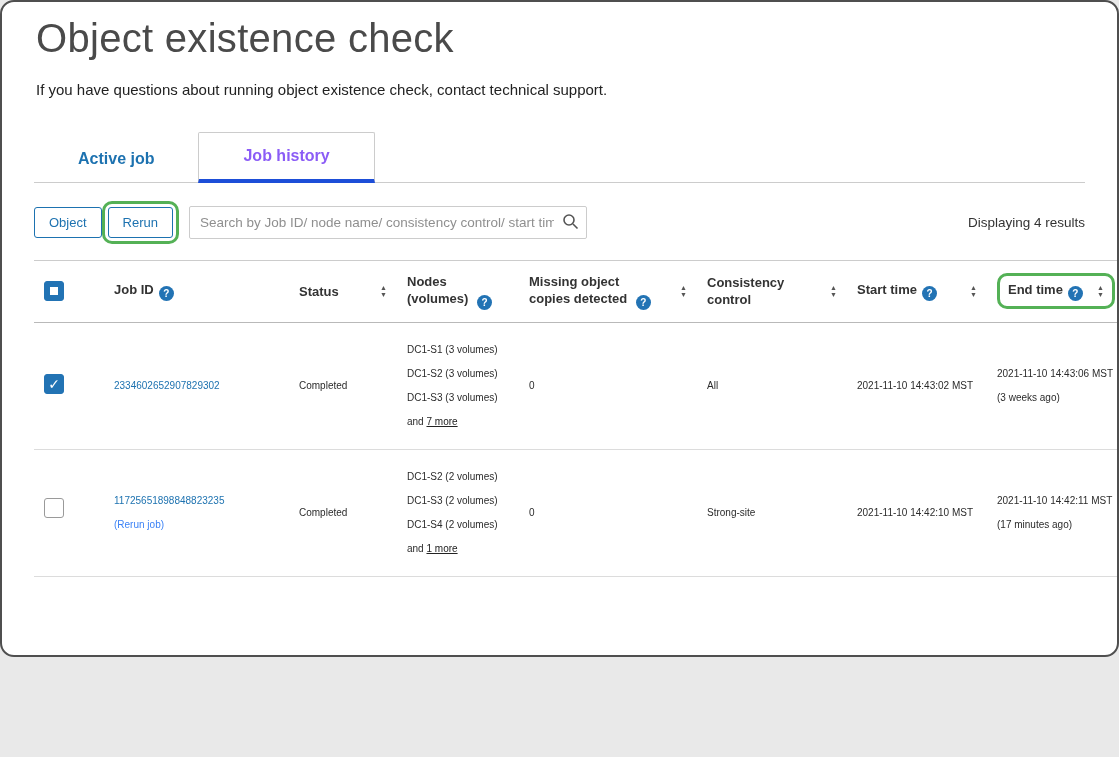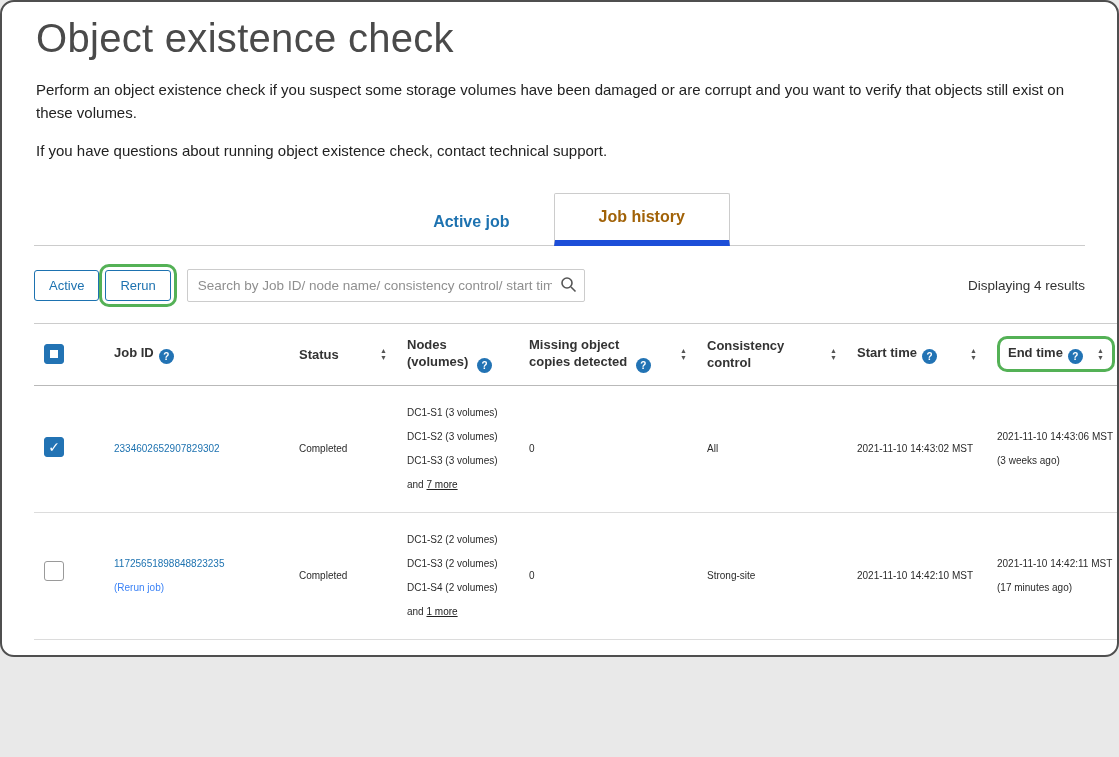--- a/index.html
+++ b/index.html
@@ -15,24 +15,24 @@
   body{font-family:"Liberation Sans","DejaVu Sans",sans-serif;color:var(--text);}
   .page{
     width:1119px;height:657px;background:#fff;border:2px solid #4f4f4f;border-radius:14px;
     padding:0 32px;overflow:hidden;position:relative;
   }
   h1{font-size:40px;font-weight:400;color:#4a4a4a;margin:14px 0 18px 2px;letter-spacing:.3px;}
   .desc{font-size:15px;line-height:1.5;margin:0 0 4px 2px;color:#222;}
   .desc + .desc{margin-top:16px;}
 
   
-  .tabbar{display:flex;align-items:flex-end;border-bottom:1px solid var(--border);margin-top:30px;justify-content:center;}
+  .tabbar{display:flex;align-items:flex-end;border-bottom:1px solid var(--border);margin-top:30px;}
   .tab{padding:14px 44px;font-size:16px;font-weight:bold;cursor:pointer;}
   .tab.inactive{color:var(--blue);}
-  .tab.active{color:#a16207;background:#fff;border:1px solid var(--border);border-bottom:6px solid #1d4ed8;margin-bottom:-1px;border-radius:2px 2px 0 0;}
+  .tab.active{color:#8b5cf6;background:#fff;border:1px solid var(--border);border-bottom:4px solid #1d4ed8;margin-bottom:-1px;border-radius:2px 2px 0 0;}
 
   
   .toolbar{display:flex;align-items:center;margin-top:18px;}
   .btn{background:#fff;border:1px solid var(--blue);color:var(--blue);font-size:13px;
        padding:7px 14px;border-radius:3px;font-family:inherit;cursor:pointer;}
   .annotate-inline{display:inline-flex;border:3px solid var(--green);border-radius:10px;padding:3px;margin-left:0;}
   .searchwrap{position:relative;margin-left:10px;display:inline-flex;}
   .searchwrap input{width:398px;padding:8px 32px 8px 10px;border:1px solid var(--border);border-radius:2px;
        font-size:13.5px;font-family:inherit;color:#444;}
   .searchwrap input::placeholder{color:#8f8f8f;}
@@ -70,30 +70,29 @@
   .node{display:block;}
   .more-link{color:#222;text-decoration:underline;cursor:pointer;}
   .ago{display:block;}
 </style>
 </head>
 <body>
 
 <div class="page">
 
   <h1>Object existence check</h1>
-  <p class="desc">Perform an object existence check if you suspect some storage volumes have been damaged or are corrupt and you want to verify that objects still exist on these volumes.</p>
   <p class="desc">If you have questions about running object existence check, contact technical support.</p>
 
   <div class="tabbar">
     <div class="tab inactive">Active job</div>
     <div class="tab active">Job history</div>
   </div>
 
   <div class="toolbar">
-    <button class="btn">Active</button>
+    <button class="btn">Object</button>
     <span class="annotate-inline">
       <button class="btn">Rerun</button>
     </span>
     <span class="searchwrap">
       <input type="text" placeholder="Search by Job ID/ node name/ consistency control/ start time" style="">
       <svg class="search-icon" width="17" height="17" viewBox="0 0 17 17">
         <circle cx="7" cy="7" r="5" fill="none" stroke="#555" stroke-width="1.6"></circle>
         <line x1="11" y1="11" x2="15.5" y2="15.5" stroke="#555" stroke-width="1.6"></line>
       </svg>
     </span>

